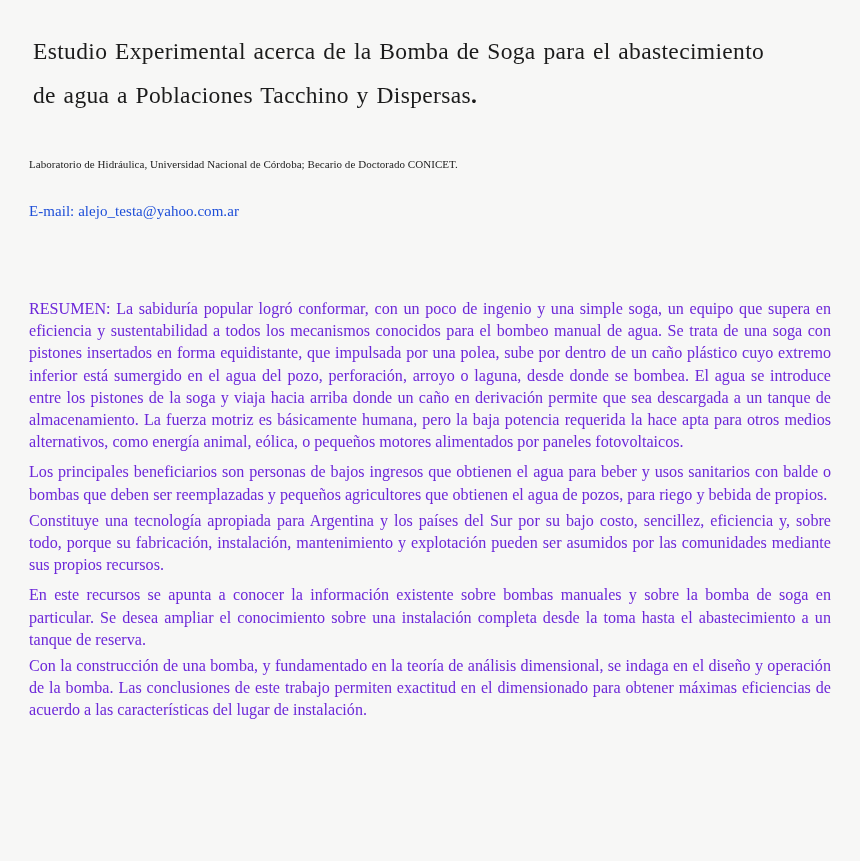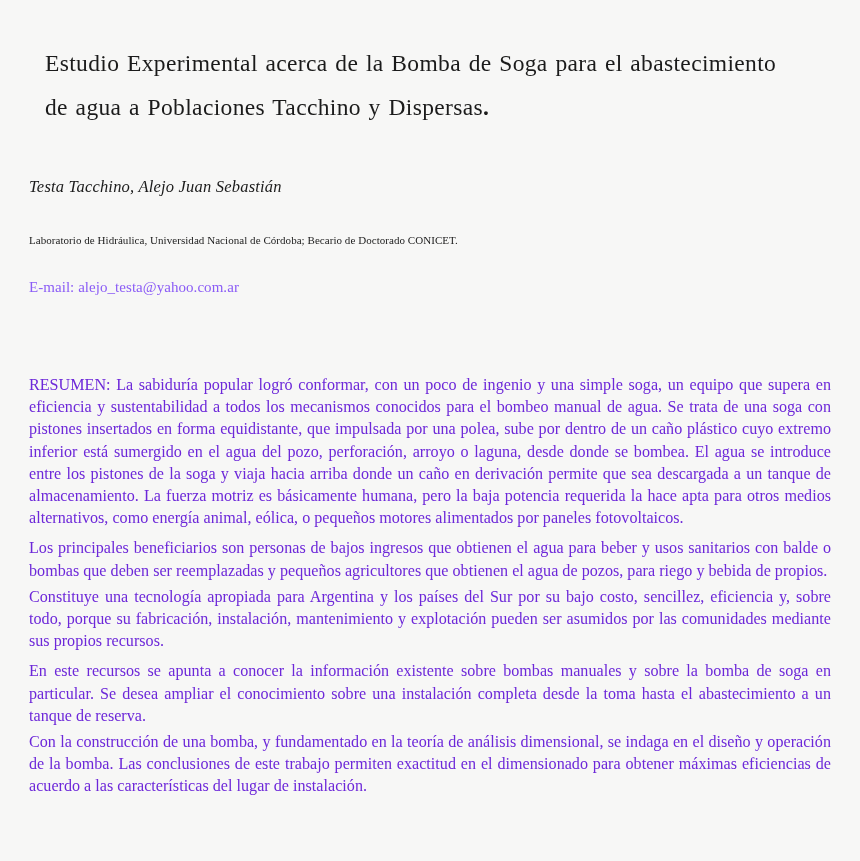--- a/index.html
+++ b/index.html
@@ -18,21 +18,21 @@
   .page {
     position: relative;
     width: 860px;
     height: 861px;
     box-sizing: border-box;
     padding: 0 29px;
   }
 
   
   .doc-title {
-    margin: 16px;
+    margin: 4px;
     padding-top: 25px;
     font-size: 23.5px;
     font-weight: 400;
     line-height: 44px;
     letter-spacing: 0.35px;
     word-spacing: 1.5px;
     text-align: left;
     color: #1b1b1b;
   }
   .doc-title .title-end-dot {
@@ -57,21 +57,21 @@
     line-height: 20px;
     letter-spacing: 0.05px;
     color: #1b1b1b;
   }
   .email-line {
     margin: 0;
     padding-top: 27px;
     font-size: 15px;
     line-height: 20px;
     letter-spacing: 0.05px;
-    color: #8b5cf6;
+    color: #1d4ed8;
   }
 
   
   .abstract {
     padding-top: 77px;
   }
   .abstract p {
     margin: 0;
     font-size: 16.1px;
     line-height: 22.2px;
@@ -92,21 +92,20 @@
 </head>
 <body>
 
 <div class="page">
 
   <h1 class="doc-title">
     <span>Estudio Experimental acerca de la Bomba de Soga para el abastecimiento</span><br>
     <span>de agua a Poblaciones Tacchino y Dispersas</span><span class="title-end-dot">.</span>
   </h1>
 
-  <p class="author-line">Testa Tacchino, Alejo Juan Sebastián</p>
 
   <p class="affiliation-line">Laboratorio de Hidráulica, Universidad Nacional de Córdoba; Becario de Doctorado CONICET.</p>
 
   <p class="email-line">E-mail: alejo_testa@yahoo.com.ar</p>
 
   <div class="abstract">
     <p>RESUMEN: La sabiduría popular logró conformar, con un poco de ingenio y una simple soga, un equipo que supera en eficiencia y sustentabilidad a todos los mecanismos conocidos para el bombeo manual de agua. Se trata de una soga con pistones insertados en forma equidistante, que  impulsada por una polea, sube por dentro de un caño plástico cuyo extremo inferior está sumergido en el agua del pozo, perforación,  arroyo o laguna, desde donde se bombea. El agua se introduce entre los pistones de la soga y viaja hacia arriba donde un caño en derivación permite que sea descargada a un tanque de almacenamiento. La fuerza motriz es básicamente humana, pero la baja potencia requerida la hace apta para otros medios alternativos, como energía animal, eólica, o pequeños motores alimentados por paneles fotovoltaicos.</p>
     <p>Los principales beneficiarios son personas de bajos ingresos que obtienen el agua para beber y usos sanitarios con balde o bombas que deben ser reemplazadas y pequeños agricultores que obtienen el agua de pozos, para riego y bebida de propios.</p>
     <p class="tight-gap">Constituye una tecnología apropiada para Argentina y los países del Sur por su bajo costo, sencillez, eficiencia y, sobre todo, porque su fabricación, instalación, mantenimiento y explotación pueden ser asumidos por las comunidades mediante sus propios recursos.</p>
     <p>En este recursos se apunta a conocer la información existente sobre bombas manuales y sobre la bomba de soga en particular. Se desea ampliar el conocimiento sobre una instalación completa desde la toma hasta el abastecimiento a un tanque de reserva.</p>

